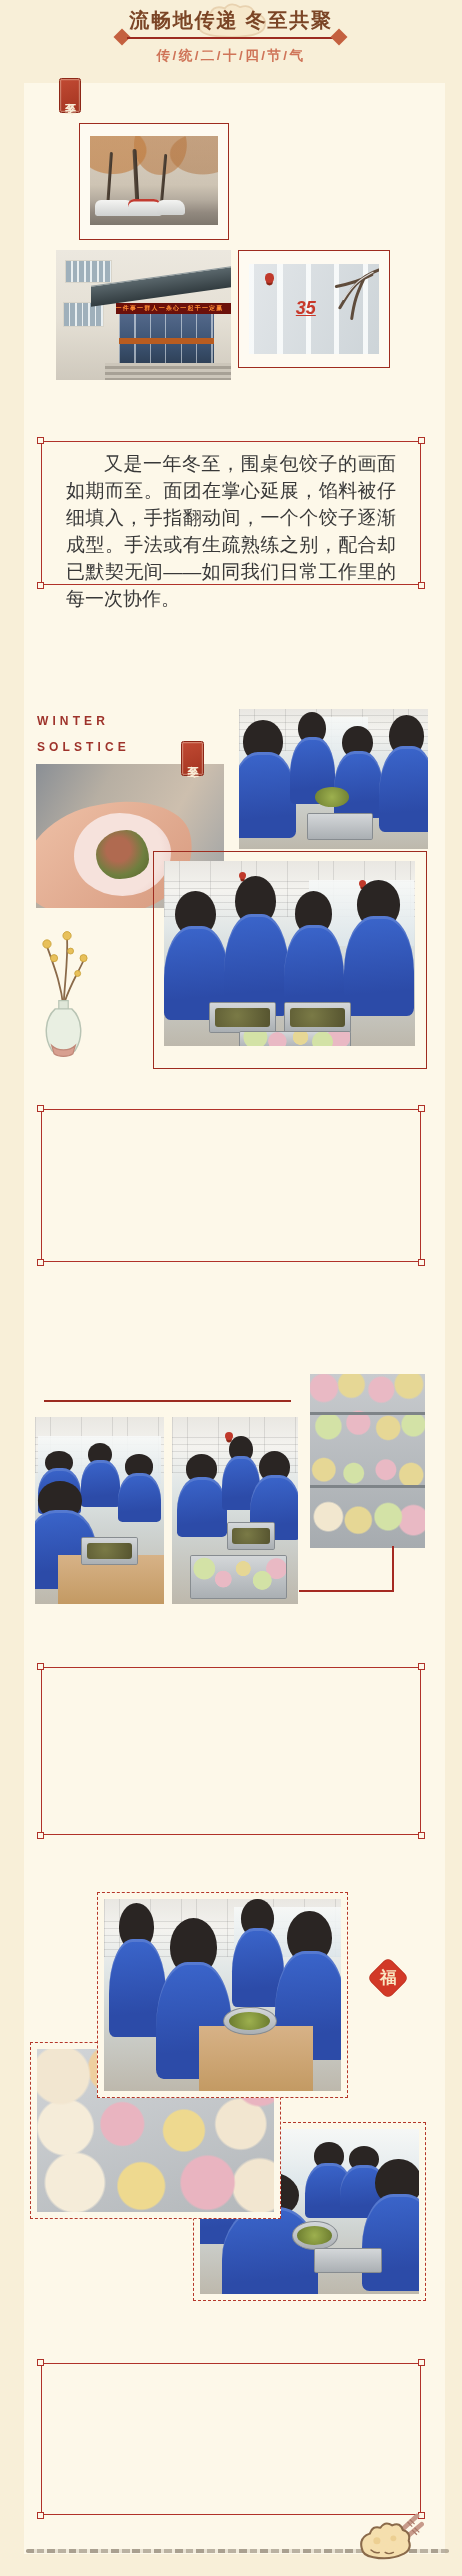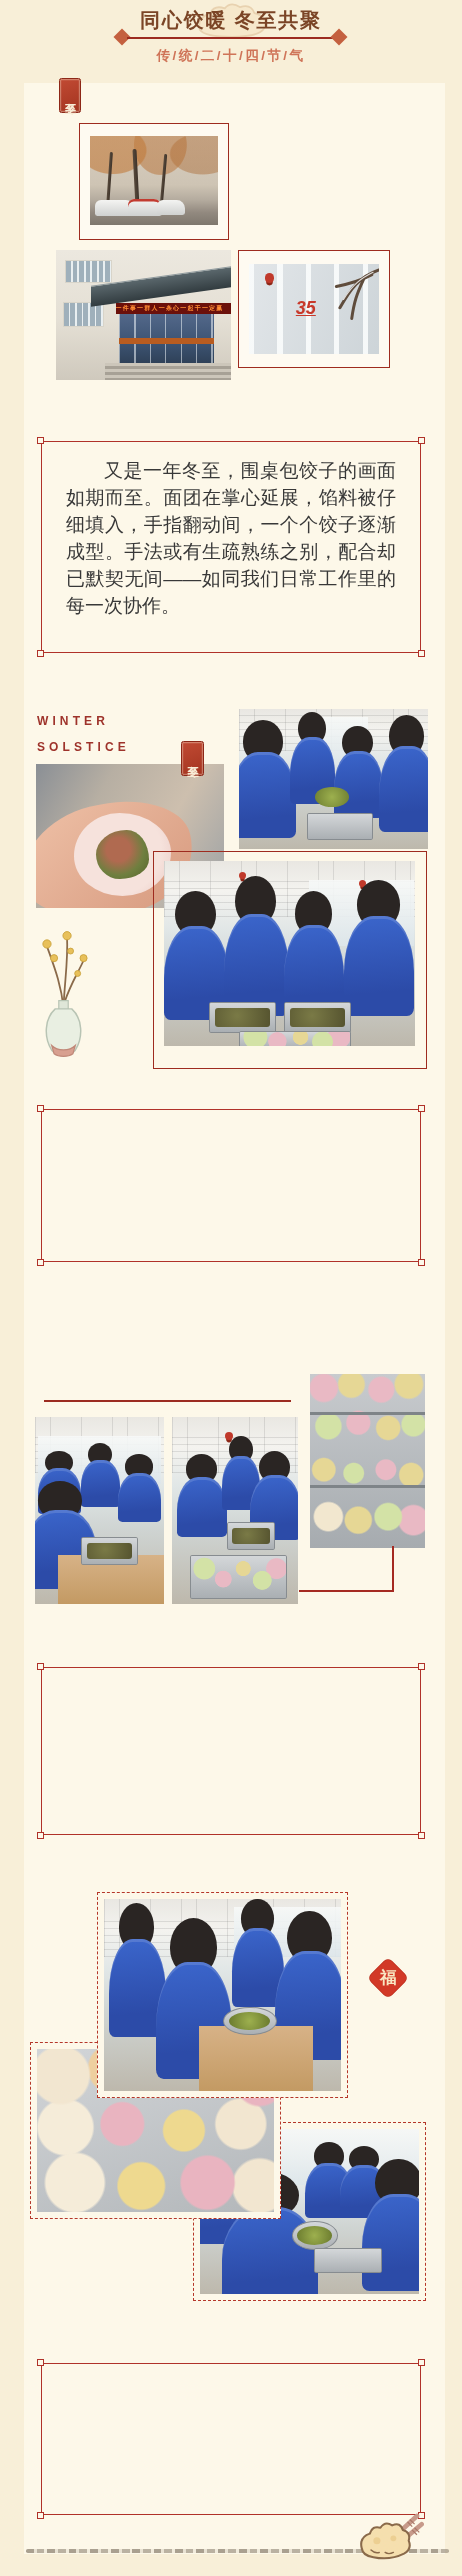--- a/index.html
+++ b/index.html
@@ -133,21 +133,21 @@
 </style>
 </head>
 <body>
 
 <div id="page">
   <div class="abs" id="card"></div>
 
   <svg class="abs title-dumpling" viewBox="0 0 150 64">
     <path d="M20,50 Q14,30 38,22 Q44,8 62,14 Q72,2 88,12 Q106,6 112,22 Q136,28 128,48 Q120,62 74,62 Q28,62 20,50 Z" fill="#f6e3c2" stroke="#dcbb90" stroke-width="3" stroke-linejoin="round"></path>
   </svg>
-  <div class="abs title">同心饺暖 冬至共聚</div>
+  <div class="abs title">流畅地传递 冬至共聚</div>
   <div class="abs diamond" style="left:116px;top:31px;"></div>
   <div class="abs divider-line"></div>
   <div class="abs diamond" style="left:333px;top:31px;"></div>
   <div class="abs subtitle">传/统/二/十/四/节/气</div>
 
   <div class="abs seal" id="seal1">冬至</div>
 
   <div class="abs redframe" style="left:79px;top:123px;width:148px;height:115px;">
     <div class="ph scene-snowtrees" style="position:absolute;left:10px;top:12.4px;width:128px;height:89px;">
       <i class="trunk" style="left:14%;top:18%;width:3px;height:62%;transform:rotate(4deg);"></i>
@@ -173,21 +173,21 @@
     <div class="ph scene-window" style="position:absolute;left:10px;top:13px;width:130px;height:90px;">
       <i class="lantern" style="left:12%;top:10%;width:9.5px;height:9.5px;"></i>
       <span class="anniv" style="left:36%;top:38%;text-decoration:underline;">35</span>
       <svg style="position:absolute;right:0;top:0;" width="77" height="71" viewBox="0 0 130 120">
         <path d="M130,10 C96,22 82,42 64,74 M104,26 C92,52 88,64 84,92 M118,18 C96,30 78,34 58,38" fill="none" stroke="#5f4c3c" stroke-width="5" stroke-linecap="round"></path>
         <path d="M120,14 C100,24 86,34 70,60" fill="none" stroke="#ffffff" stroke-width="2" stroke-linecap="round" opacity=".8"></path>
       </svg>
     </div>
   </div>
 
-  <div class="abs tbox" style="top:441px;height:212px;padding:15px 24px;">
+  <div class="abs tbox" style="top:441px;height:144px;padding:8px 24px;">
     <i class="csq tl"></i>
       <i class="csq tr"></i>
       <i class="csq bl"></i>
       <i class="csq br"></i>
     <p>又是一年冬至，围桌包饺子的画面如期而至。面团在掌心延展，馅料被仔细填入，手指翻动间，一个个饺子逐渐成型。手法或有生疏熟练之别，配合却已默契无间——如同我们日常工作里的每一次协作。</p>
   </div>
 
   <div class="abs winter" style="top:714px;">WINTER</div>
   <div class="abs winter" style="top:740px;">SOLSTICE</div>
   <div class="abs seal" id="seal2">冬至</div>

